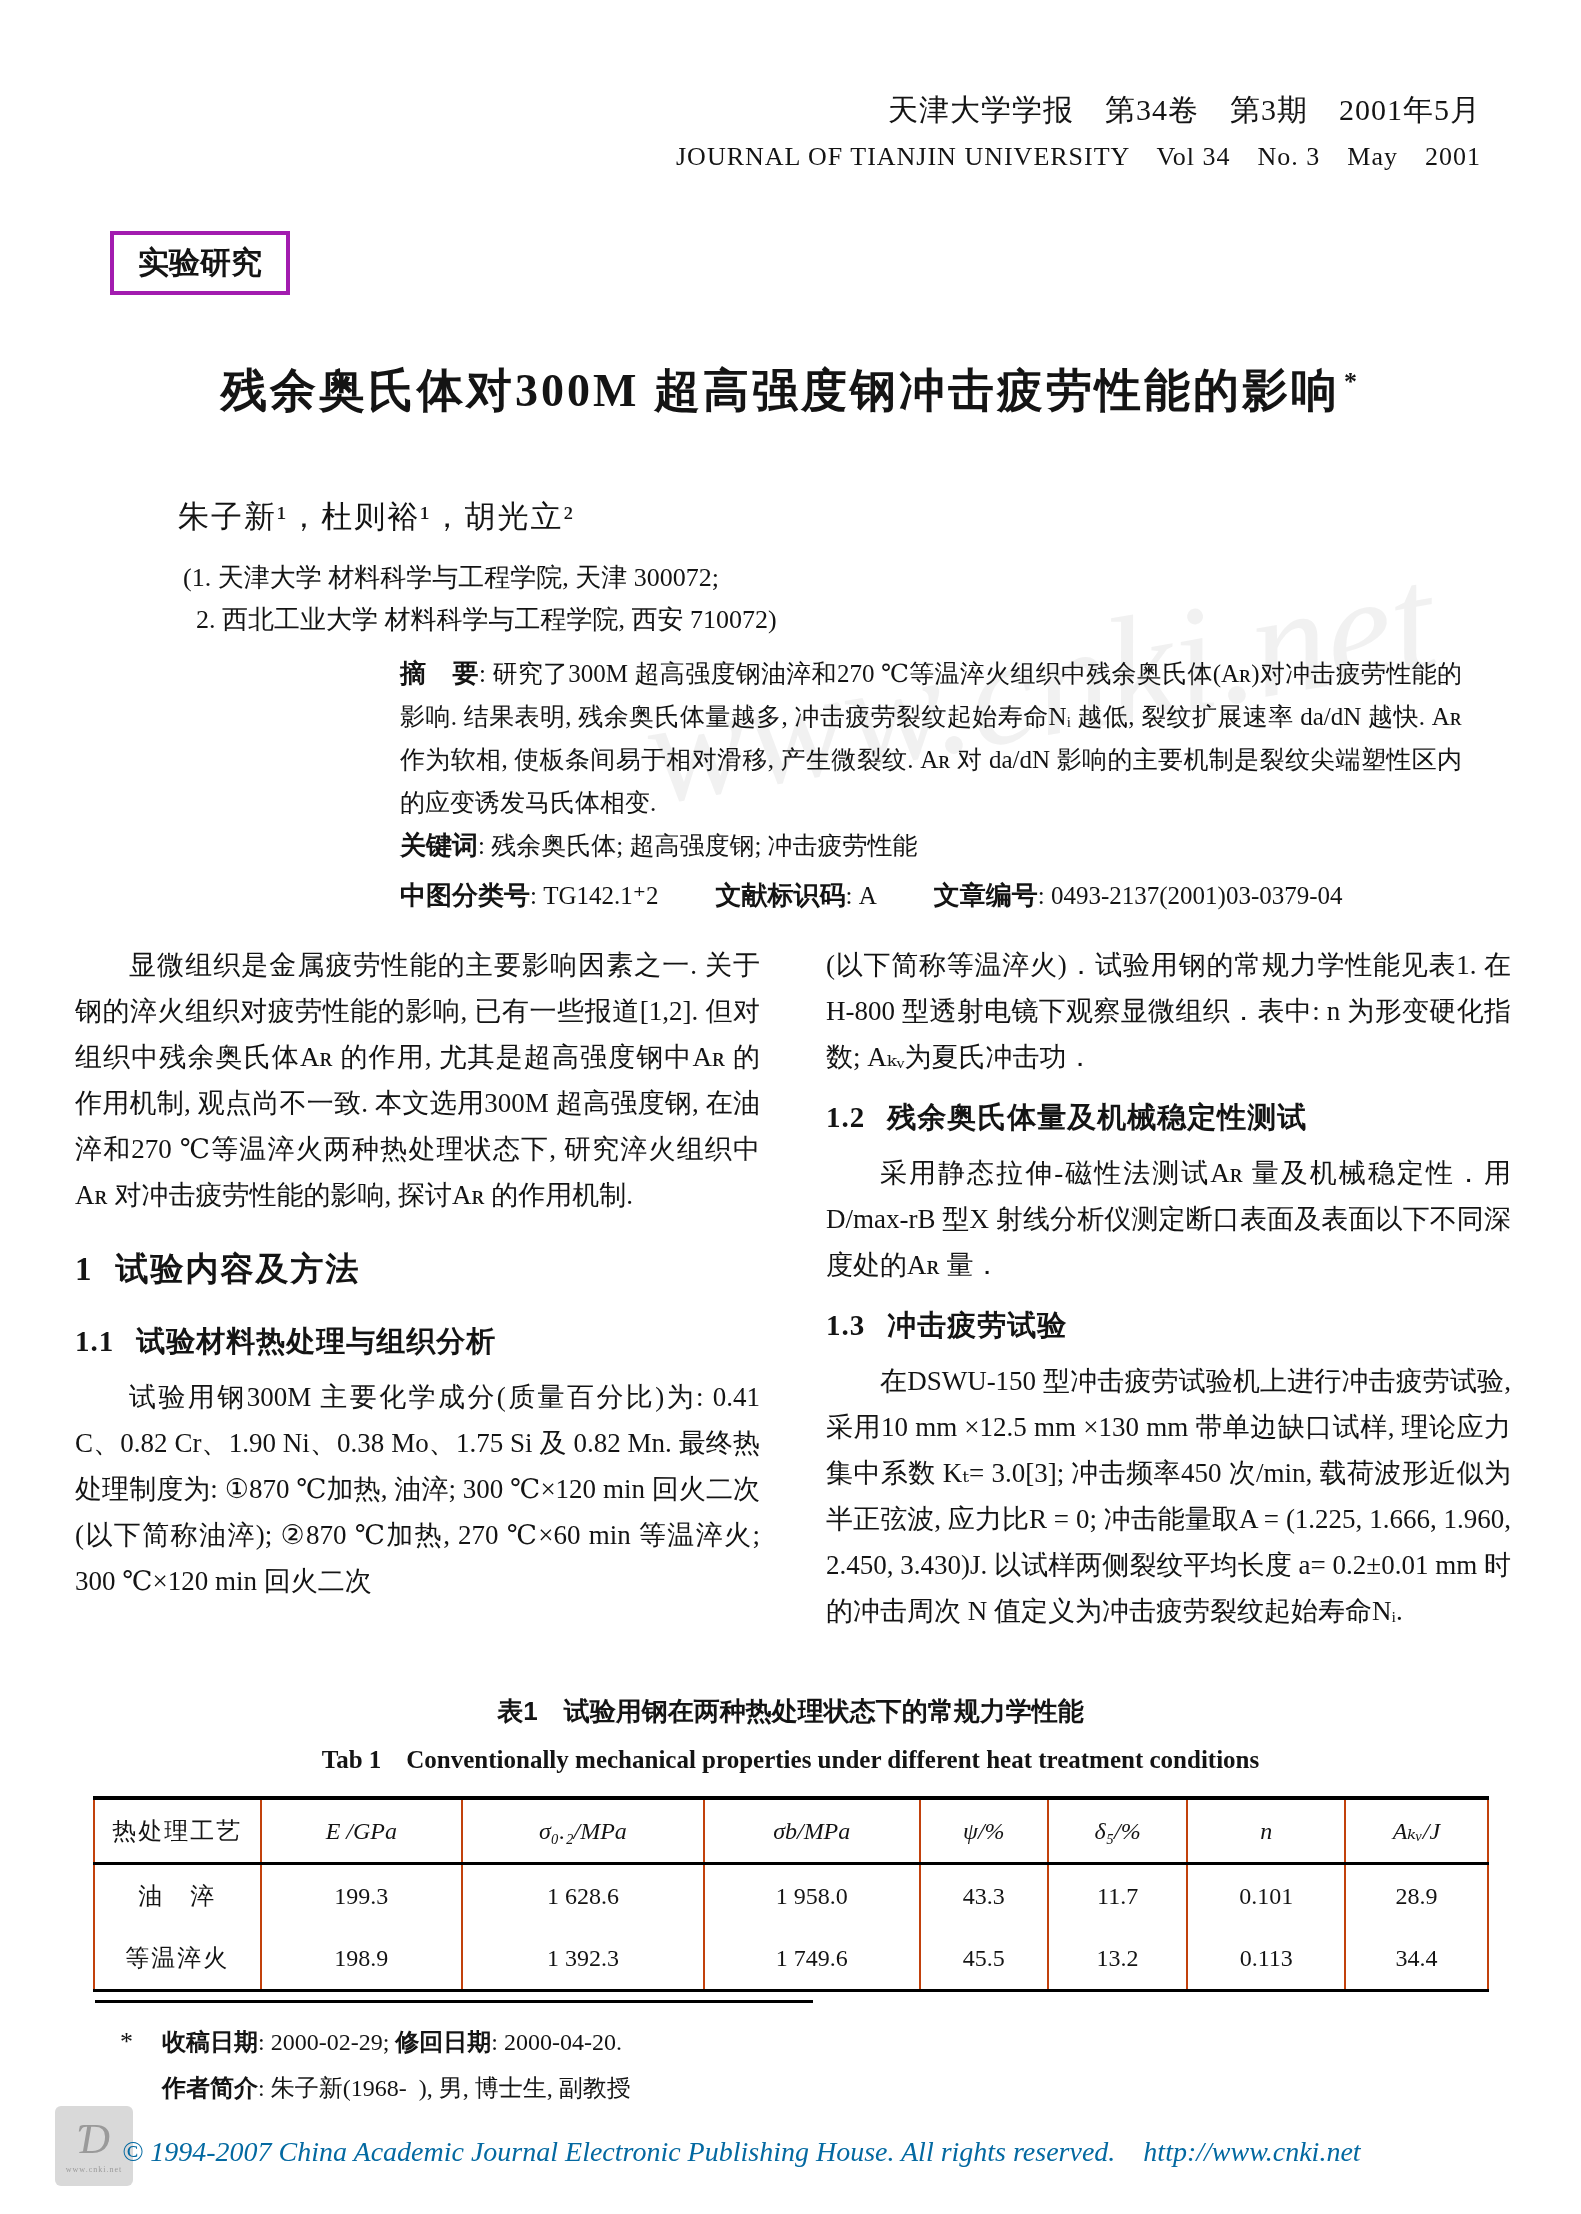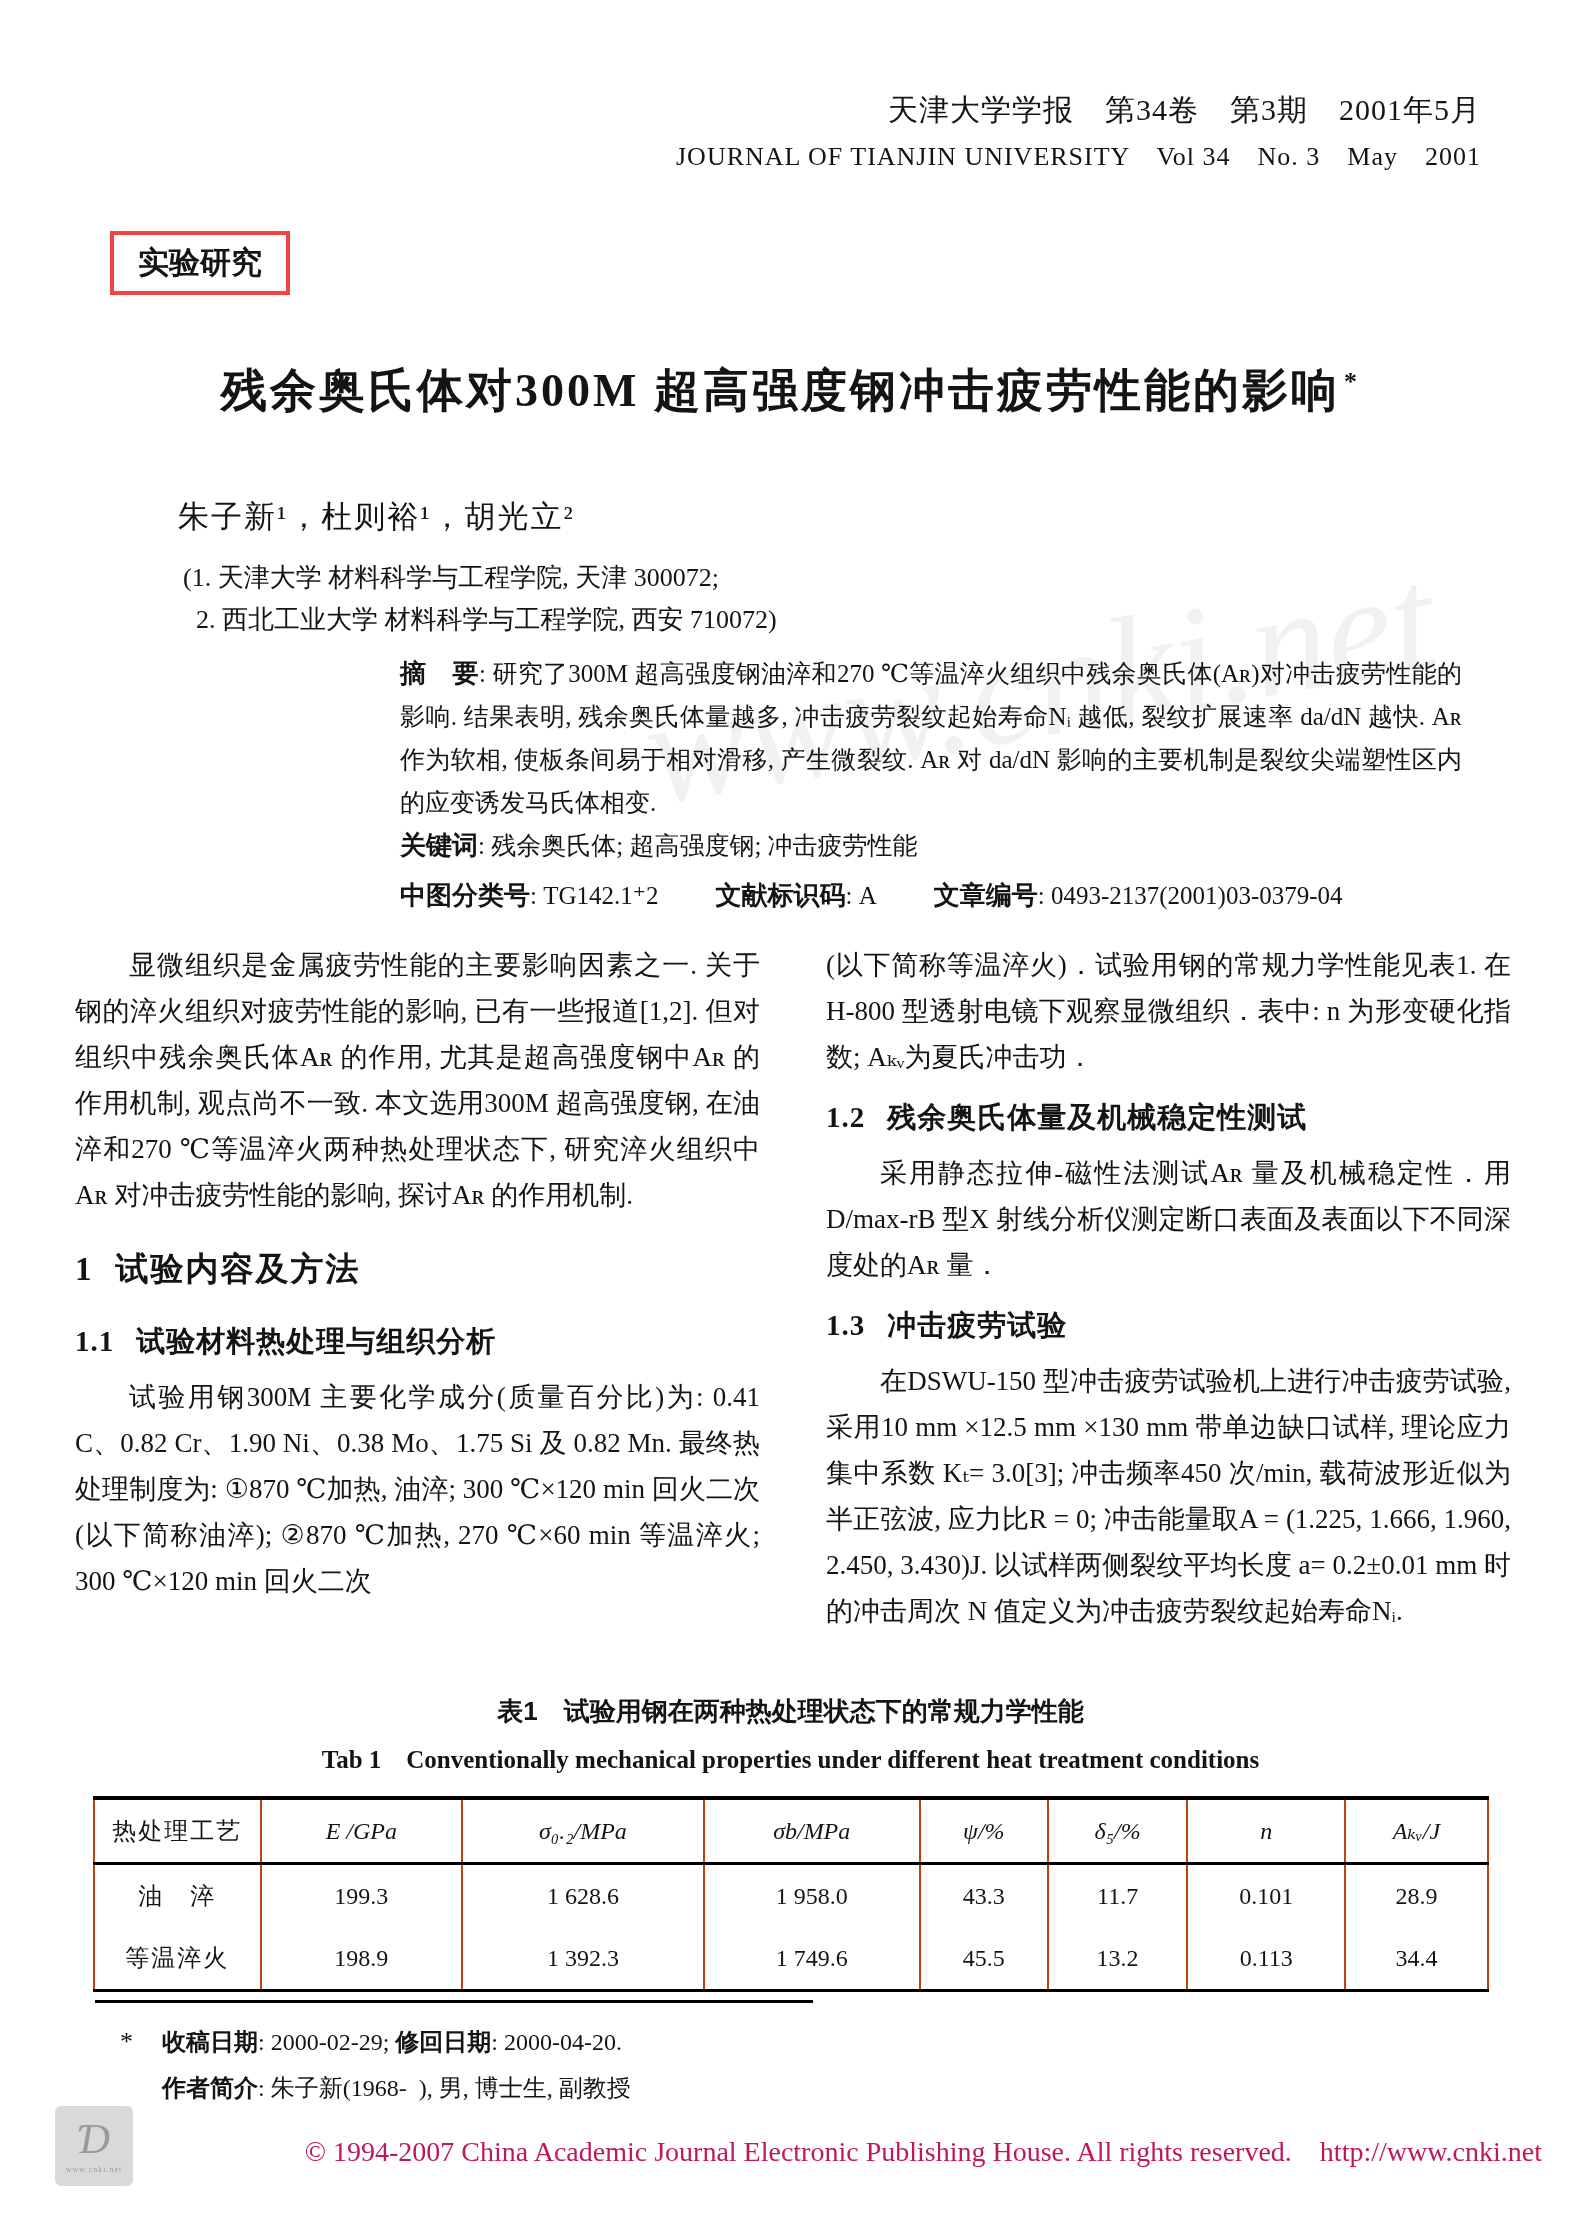--- a/index.html
+++ b/index.html
@@ -13,21 +13,21 @@
   .lbl { font-weight:bold; font-family:"Liberation Sans","DejaVu Sans",sans-serif; }
 
   
   .jheader { position:absolute; top:90px; right:100px; text-align:right; }
   .jheader .cn { font-size:30px; letter-spacing:1px; }
   .jheader .en { font-size:26px; margin-top:8px; letter-spacing:1px; }
 
   
   .category-box {
     position:absolute; left:110px; top:231px;
-    border:4px solid #ef4444; padding:7px 24px;
+    border:4px solid #a21caf; padding:7px 24px;
     font-size:31px; font-weight:bold;
     font-family:"Liberation Sans","DejaVu Sans",sans-serif;
   }
 
   
   .paper-title {
     position:absolute; left:0; top:360px; width:100%;
     text-align:center; font-size:46px; font-weight:bold; letter-spacing:3px;
   }
   .paper-title .sup { font-size:26px; vertical-align:super; margin-left:4px; }
@@ -81,21 +81,21 @@
   .cnki-logo {
     position:absolute; left:55px; top:2106px; width:78px; height:80px;
     background:#d9d9d9; border-radius:6px;
     display:flex; flex-direction:column; align-items:center; justify-content:center;
     color:#9a9a9a;
   }
   .cnki-logo .mark { font-size:42px; line-height:40px; font-style:italic; }
   .cnki-logo .tiny { font-size:8px; letter-spacing:1px; margin-top:6px; }
   .copyright {
     position:absolute; left:122px; top:2136px; width:1420px;
-    font-size:28px; color:#be185d;text-align:right;
+    font-size:28px; font-style:italic; color:#0369a1;
   }
 
   
   .watermark {
     position:absolute; left:640px; top:590px; width:900px;
     font-size:150px; font-style:italic; color:rgba(190,190,190,0.22);
     transform:rotate(-10deg); pointer-events:none;
     font-family:"Liberation Serif","DejaVu Serif",serif; white-space:nowrap;
   }
 </style>

